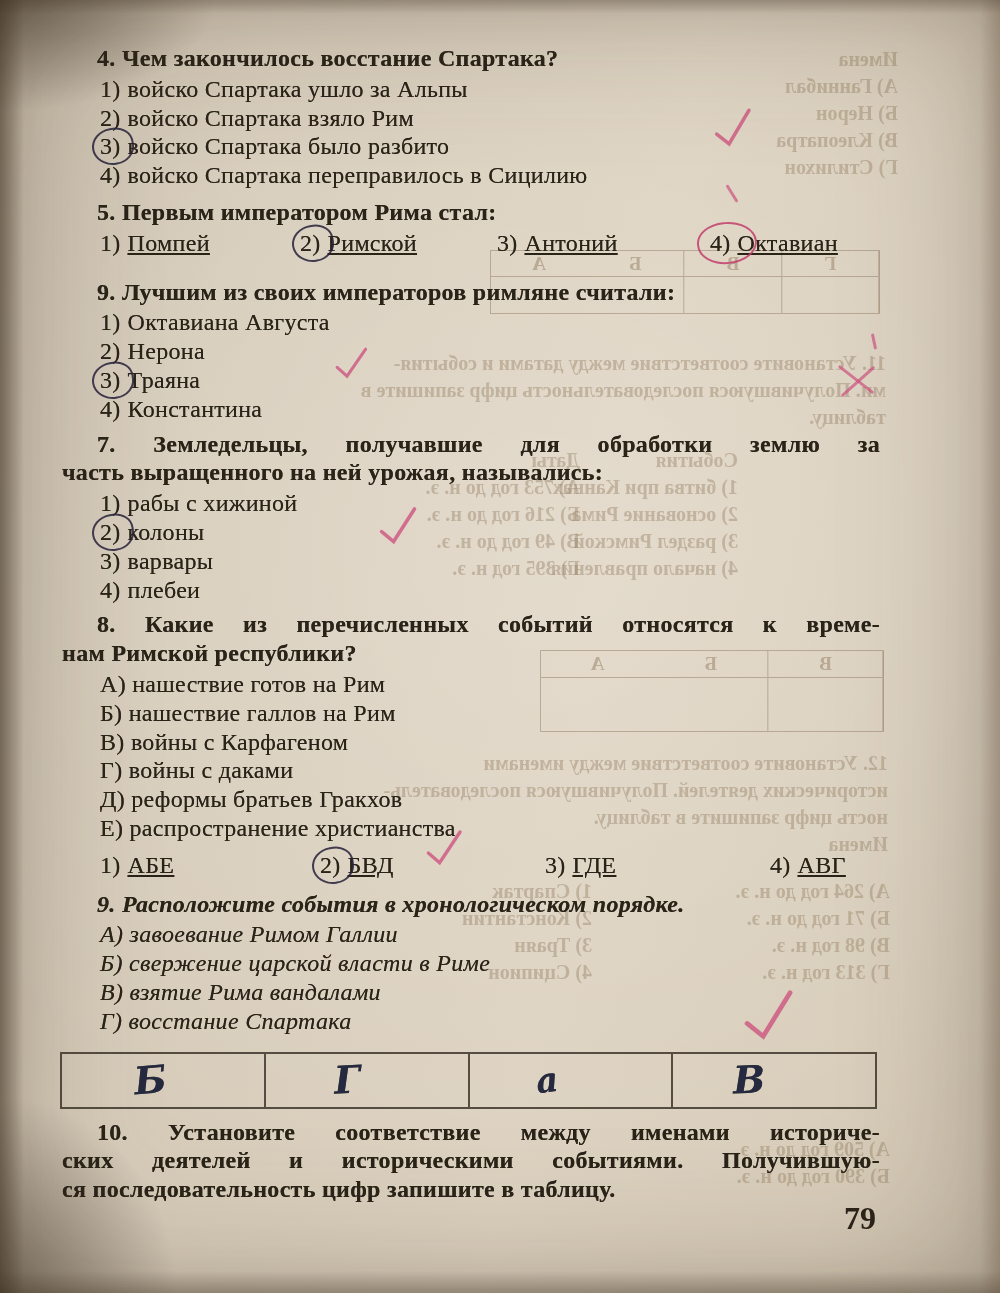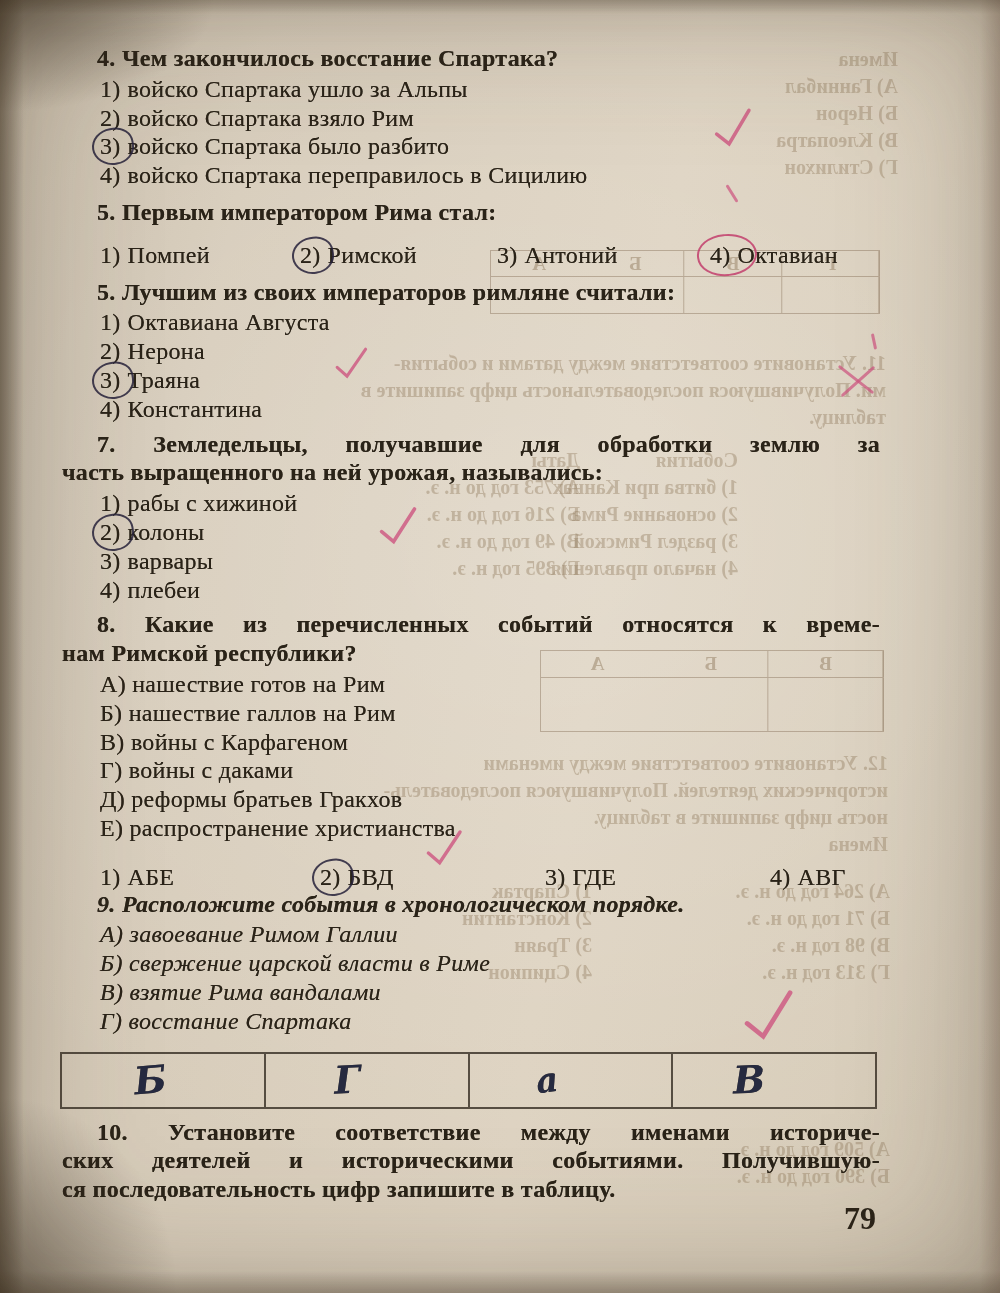--- a/index.html
+++ b/index.html
@@ -37,21 +37,21 @@
   .ind{text-indent:35px;}
   .just{text-align:justify;text-align-last:justify;}
   .opts{margin-left:38px;}
   .opt{line-height:28.8px;position:relative;}
   .lbl{position:relative;display:inline-block;margin-right:7px;}
   .lbl.circled::after{content:'';position:absolute;left:-8px;top:-4px;width:38px;height:33px;
     border:2.6px solid rgba(38,33,58,.85);border-radius:52% 46% 50% 54%;transform:rotate(-9deg);}
   .lbl.circled.red::after{border-color:rgba(194,62,108,.85);width:56px;height:38px;left:-13px;top:-7px;
     border-width:2.4px;border-radius:48% 52% 50% 50%;transform:rotate(-5deg);}
   .hrow{position:relative;height:28.8px;margin-left:38px;}
-  .hitem{position:absolute;top:12px;white-space:nowrap;line-height:28.8px;}
+  .hitem{position:absolute;top:0;white-space:nowrap;line-height:28.8px;text-decoration:underline;}
   .letters{margin-left:38px;margin-bottom:8px;}
   
   .anstable{display:flex;width:817px;height:57px;margin:2px 0 9px -2px;border:2px solid rgba(48,40,30,.78);}
   .acell{flex:1;position:relative;border-left:2px solid rgba(48,40,30,.78);}
   .acell:first-child{border-left:none;}
   .hw{position:absolute;top:4px;font-family:"DejaVu Serif",serif;font-style:italic;font-weight:bold;
     color:#262a40;font-size:38px;line-height:44px;}
   
   .ink-layer{position:absolute;inset:0;z-index:4;pointer-events:none;}
   .tick{position:absolute;overflow:visible;}
@@ -149,21 +149,21 @@
       <div class="hrow">
         <span class="hitem" style="left:0;"><span class="lbl">1)</span><span>Помпей</span></span>
         <span class="hitem" style="left:200px;"><span class="lbl circled">2)</span><span>Римской</span></span>
         <span class="hitem" style="left:397px;"><span class="lbl">3)</span><span>Антоний</span></span>
         <span class="hitem" style="left:610px;"><span class="lbl circled red">4)</span><span>Октавиан</span></span>
       </div>
     </section>
 
     <section style="margin-bottom:6px;">
       <div class="stem">
-        <div class="line ind">5. Лучшим из своих императоров римляне считали:</div>
+        <div class="line ind">9. Лучшим из своих императоров римляне считали:</div>
       </div>
       <div class="opts">
         <div class="opt"><span class="lbl">1)</span><span>Октавиана Августа</span></div>
         <div class="opt"><span class="lbl">2)</span><span>Нерона</span></div>
         <div class="opt"><span class="lbl circled">3)</span><span>Траяна</span></div>
         <div class="opt"><span class="lbl">4)</span><span>Константина</span></div>
       </div>
     </section>
 
     <section style="margin-bottom:6px;">

